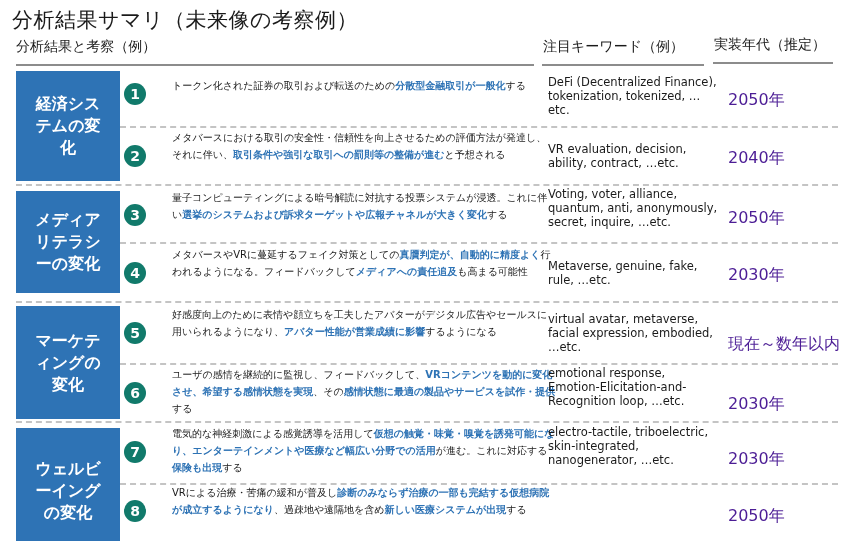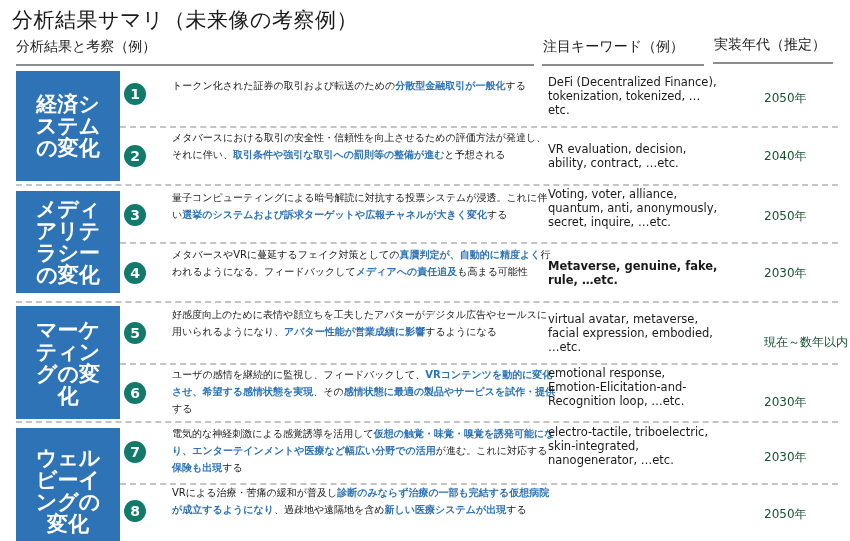--- a/index.html
+++ b/index.html
@@ -25,40 +25,40 @@
     }
     .hline.l1 { left: 16px; width: 518px; }
     .hline.l2 { left: 542px; width: 162px; }
     .hline.l3 { left: 713px; top: 62px; width: 120px; }
 
     .group { position: absolute; left: 16px; width: 822px; }
     .catbox {
       position: absolute; left: 0; top: 0; width: 104px;
       background: #2e73b5; color: #ffffff;
       display: flex; align-items: center; justify-content: center;
-      text-align: center; font-size: 21px; line-height: 22px; font-weight: bold;
+      text-align: center; font-size: 16px; line-height: 22px; font-weight: bold;
       padding: 0 18px;
     }
     .item { position: absolute; left: 104px; width: 718px; }
     .num {
       position: absolute; left: 4px; width: 22px; height: 22px; border-radius: 50%;
       background: #117a6b; color: #ffffff; font-weight: bold; font-size: 14px;
       display: flex; align-items: center; justify-content: center;
     }
     .desc {
       position: absolute; left: 52px; width: 384px;
       font-size: 10px; line-height: 17px; color: #1a1a1a;
     }
     .hl { color: #2e73b5; font-weight: bold; }
     .kw {
       position: absolute; left: 428px; width: 170px;
       font-size: 11.5px; line-height: 14px; color: #1a1a1a;
     }
     .year {
-      position: absolute; left: 644px; font-size: 12px; color: #14532d; white-space: nowrap;
+      position: absolute; left: 608px; font-size: 16px; color: #4c1d95; white-space: nowrap;
     }
     .dash {
       position: absolute; height: 0; border-top: 2px dashed #c4c4c4;
     }
   </style>
 </head>
 <body>
 
 <div class="page">
   <div class="title">分析結果サマリ（未来像の考察例）</div>
@@ -101,21 +101,21 @@
       </div>
       <div class="kw" style="top:-4px;">Voting, voter, alliance, quantum, anti, anonymously, secret, inquire, …etc.</div>
       <div class="year" style="top:17px;">2050年</div>
     </div>
     <div class="dash" style="left:104px;top:51px;width:718px;"></div>
     <div class="item" style="top:55px;height:50px;">
       <div class="num" style="top:16px;">4</div>
       <div class="desc" style="top:0;">
         <span>メタバースやVRに蔓延するフェイク対策としての</span><span class="hl">真贋判定が、自動的に精度よく</span><span>行われるようになる。フィードバックして</span><span class="hl">メディアへの責任追及</span><span>も高まる可能性</span>
       </div>
-      <div class="kw" style="top:13px;font-weight:bold;">Metaverse, genuine, fake, rule, …etc.</div>
+      <div class="kw" style="top:13px;">Metaverse, genuine, fake, rule, …etc.</div>
       <div class="year" style="top:19px;">2030年</div>
     </div>
   </div>
   <div class="dash" style="left:16px;top:301px;width:822px;"></div>
 
   <div class="group" style="top:306px;height:110px;">
     <div class="catbox" style="height:113px;">マーケティングの変化</div>
     <div class="item" style="top:0;height:54px;">
       <div class="num" style="top:16px;">5</div>
       <div class="desc" style="top:0;">

